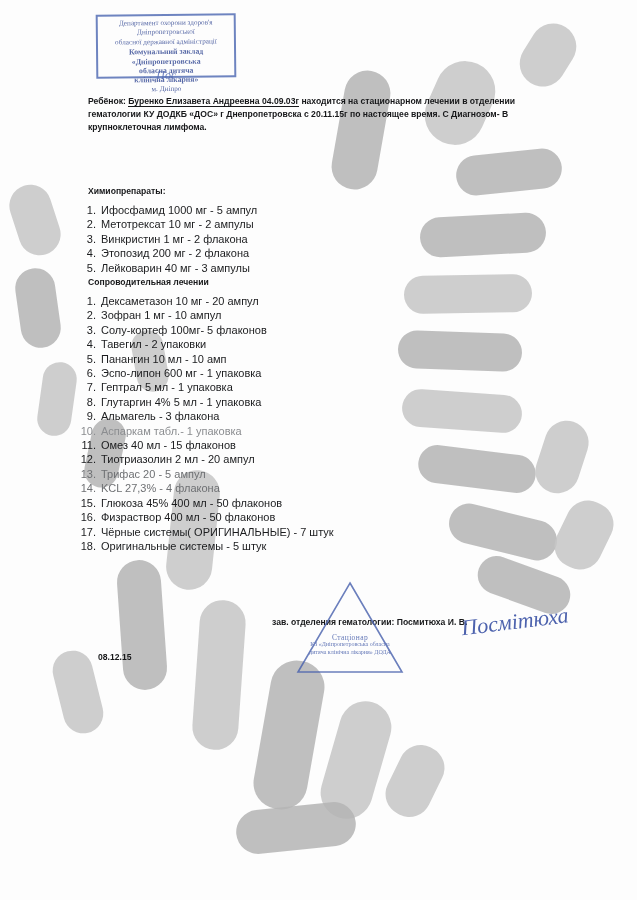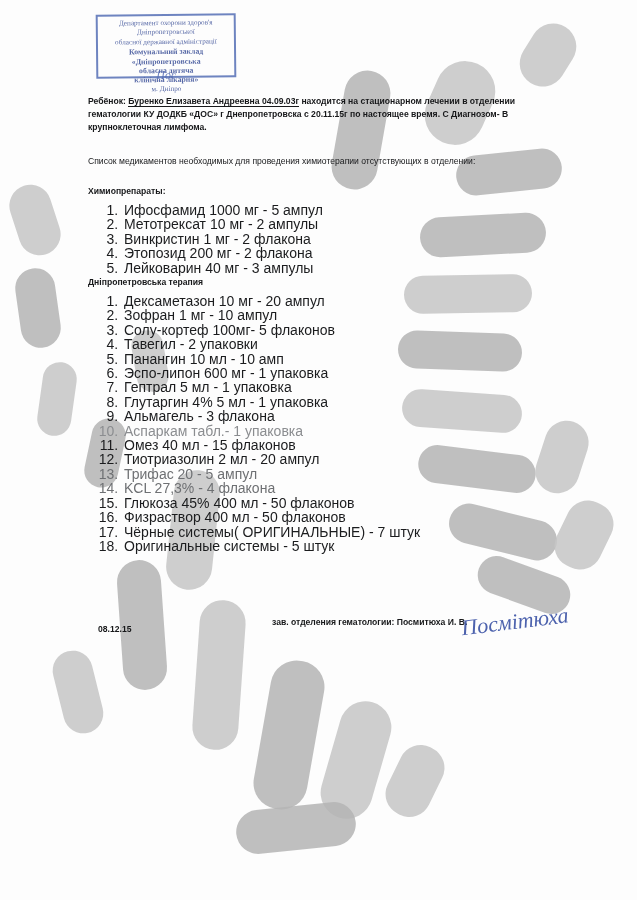--- a/index.html
+++ b/index.html
@@ -140,40 +140,40 @@
     left: 88px;
     color: #17181a;
     font-size: 8.6px;
     font-weight: bold;
   }
   #head-chemo { top: 186px; }
   #head-support { top: 277px; }
 
   ol.med-list {
     position: absolute;
-    left: 104px;
+    left: 81px;
     margin: 0;
     padding: 0 0 0 18px;
     list-style: decimal;
-    font-size: 14px;
+    font-size: 11px;
     color: #1b1c1e;
   }
   ol.med-list li {
     line-height: 14.4px;
     padding-left: 2px;
   }
   #list-chemo { top: 203px; }
   #list-support { top: 294px; }
   #list-support li.faint { color: #8b8d90; }
   #list-support li.faint2 { color: #6e7073; }
 
   .footer-date {
     position: absolute;
     left: 88px;
-    top: 624px;
+    top: 652px;
     font-size: 8.6px;
     font-weight: bold;
     color: #17181a;
     padding-left: 10px;
   }
   .footer-sign-label {
     position: absolute;
     left: 272px;
     top: 617px;
     font-size: 8.6px;
@@ -227,32 +227,31 @@
     <div class="sign">Пос</div>
   </div>
 
   <div class="text-layer">
 
     <div class="para" id="intro">
       <span>Ребёнок:</span>
       <span class="u">Буренко Елизавета Андреевна 04.09.03г</span><span class="normal"> находится на стационарном лечении в отделении гематологии КУ ДОДКБ «ДОС» г Днепропетровска  с 20.11.15г по настоящее время. С Диагнозом- В крупноклеточная  лимфома.</span>
     </div>
 
-    <div class="para" id="listing-note">Список медикаментов необходимых для проведения химиотерапии отсутствующих в отделении:</div>
 
     <div class="section-head" id="head-chemo">Химиопрепараты:</div>
     <ol class="med-list" id="list-chemo">
       <li>Ифосфамид 1000 мг - 5 ампул</li>
       <li>Метотрексат 10 мг - 2 ампулы</li>
       <li>Винкристин 1 мг - 2 флакона</li>
       <li>Этопозид 200 мг - 2 флакона</li>
       <li>Лейковарин 40 мг - 3 ампулы</li>
     </ol>
 
-    <div class="section-head" id="head-support">Дніпропетровська терапия</div>
+    <div class="section-head" id="head-support">Сопроводительная лечении</div>
     <ol class="med-list" id="list-support">
       <li>Дексаметазон 10 мг - 20 ампул</li>
       <li>Зофран 1 мг - 10 ампул</li>
       <li>Солу-кортеф 100мг- 5 флаконов</li>
       <li>Тавегил - 2 упаковки</li>
       <li>Панангин 10 мл - 10 амп</li>
       <li>Эспо-липон 600 мг - 1 упаковка</li>
       <li>Гептрал 5 мл - 1 упаковка</li>
       <li>Глутаргин 4% 5 мл - 1 упаковка</li>
       <li>Альмагель - 3 флакона</li>
@@ -264,16 +263,26 @@
       <li>Глюкоза 45% 400 мл - 50 флаконов</li>
       <li>Физраствор 400 мл - 50 флаконов</li>
       <li>Чёрные системы( ОРИГИНАЛЬНЫЕ)  - 7 штук</li>
       <li>Оригинальные системы  - 5 штук</li>
     </ol>
 
     <div class="footer-date">08.12.15</div>
     <div class="footer-sign-label">зав. отделения гематологии: Посмитюха И. В.</div>
   </div>
 
+  <div class="stamp-tri">
+    <svg width="110" height="95" viewBox="0 0 110 95" aria-hidden="true">
+      <polygon points="55,3 107,92 3,92" fill="none" stroke="#4760ad" stroke-width="1.6"></polygon>
+    </svg>
+    <div class="tri-text">
+      <div class="t-main">Стаціонар</div>
+      <div>КЗ «Дніпропетровська обласна</div>
+      <div>дитяча клінічна лікарня» ДОДА</div>
+    </div>
+  </div>
 
   <div class="signature">Посмітюха</div>
 
 </div>
 
 </body></html>

